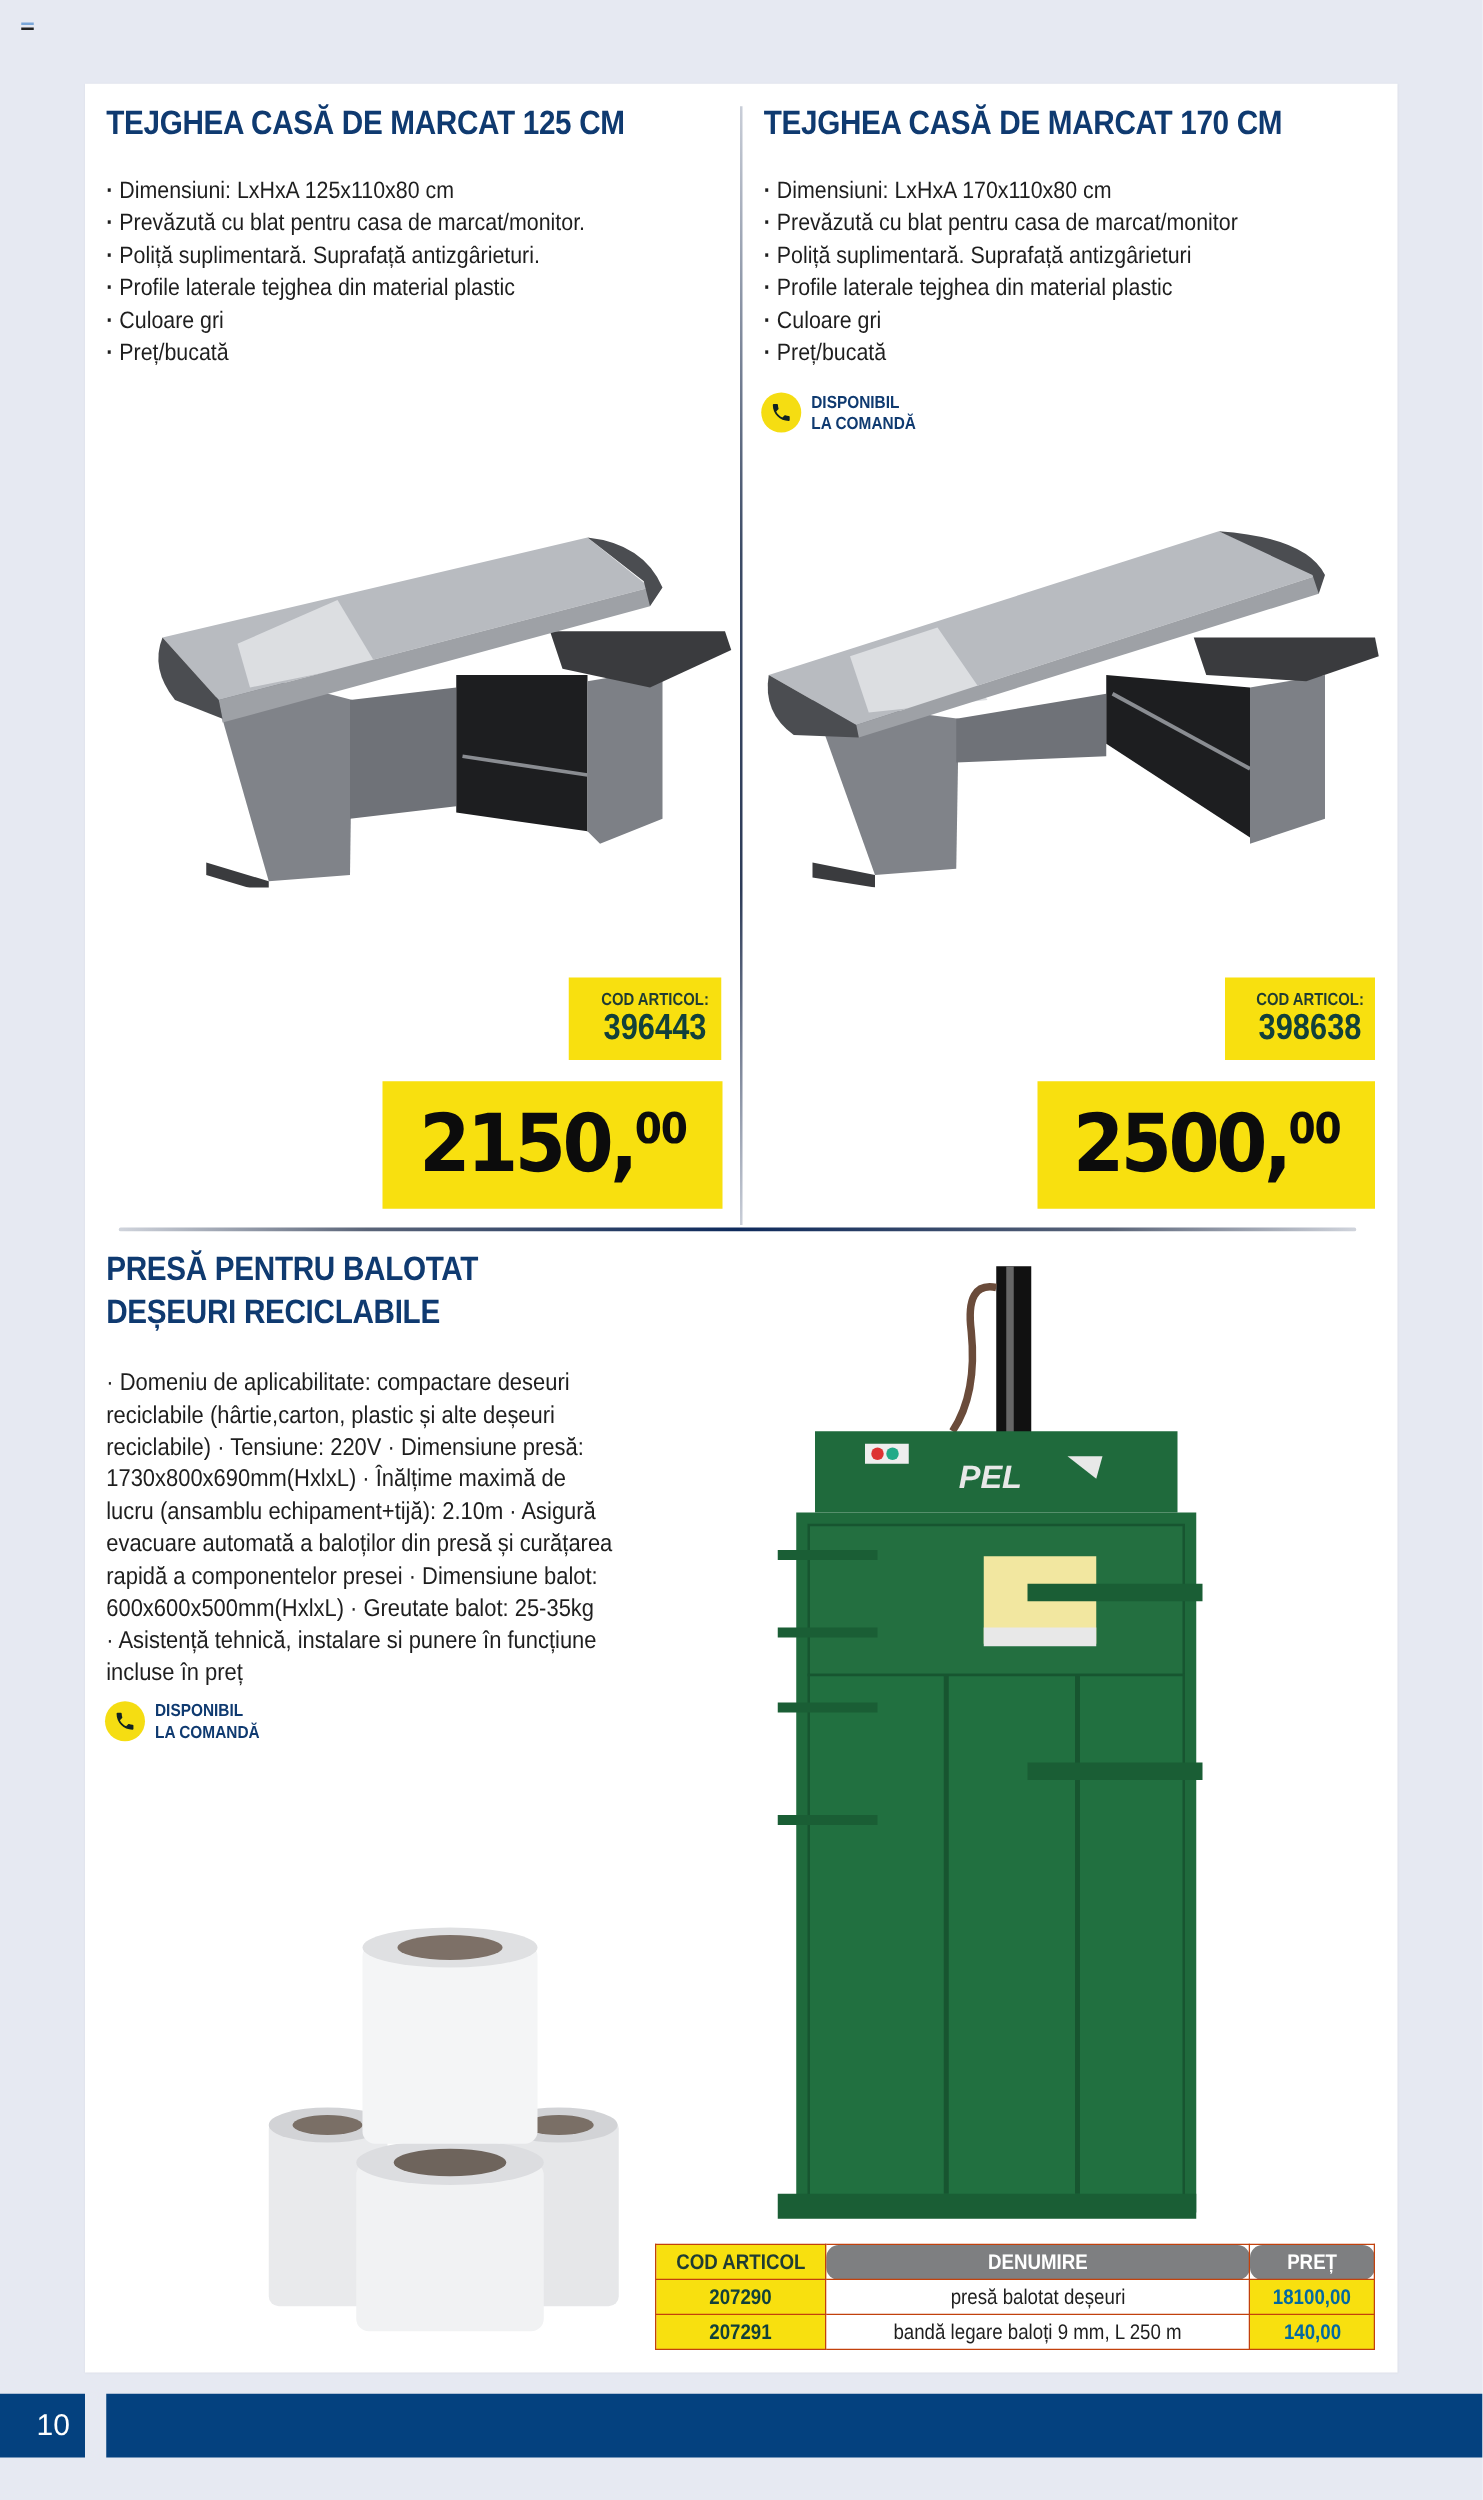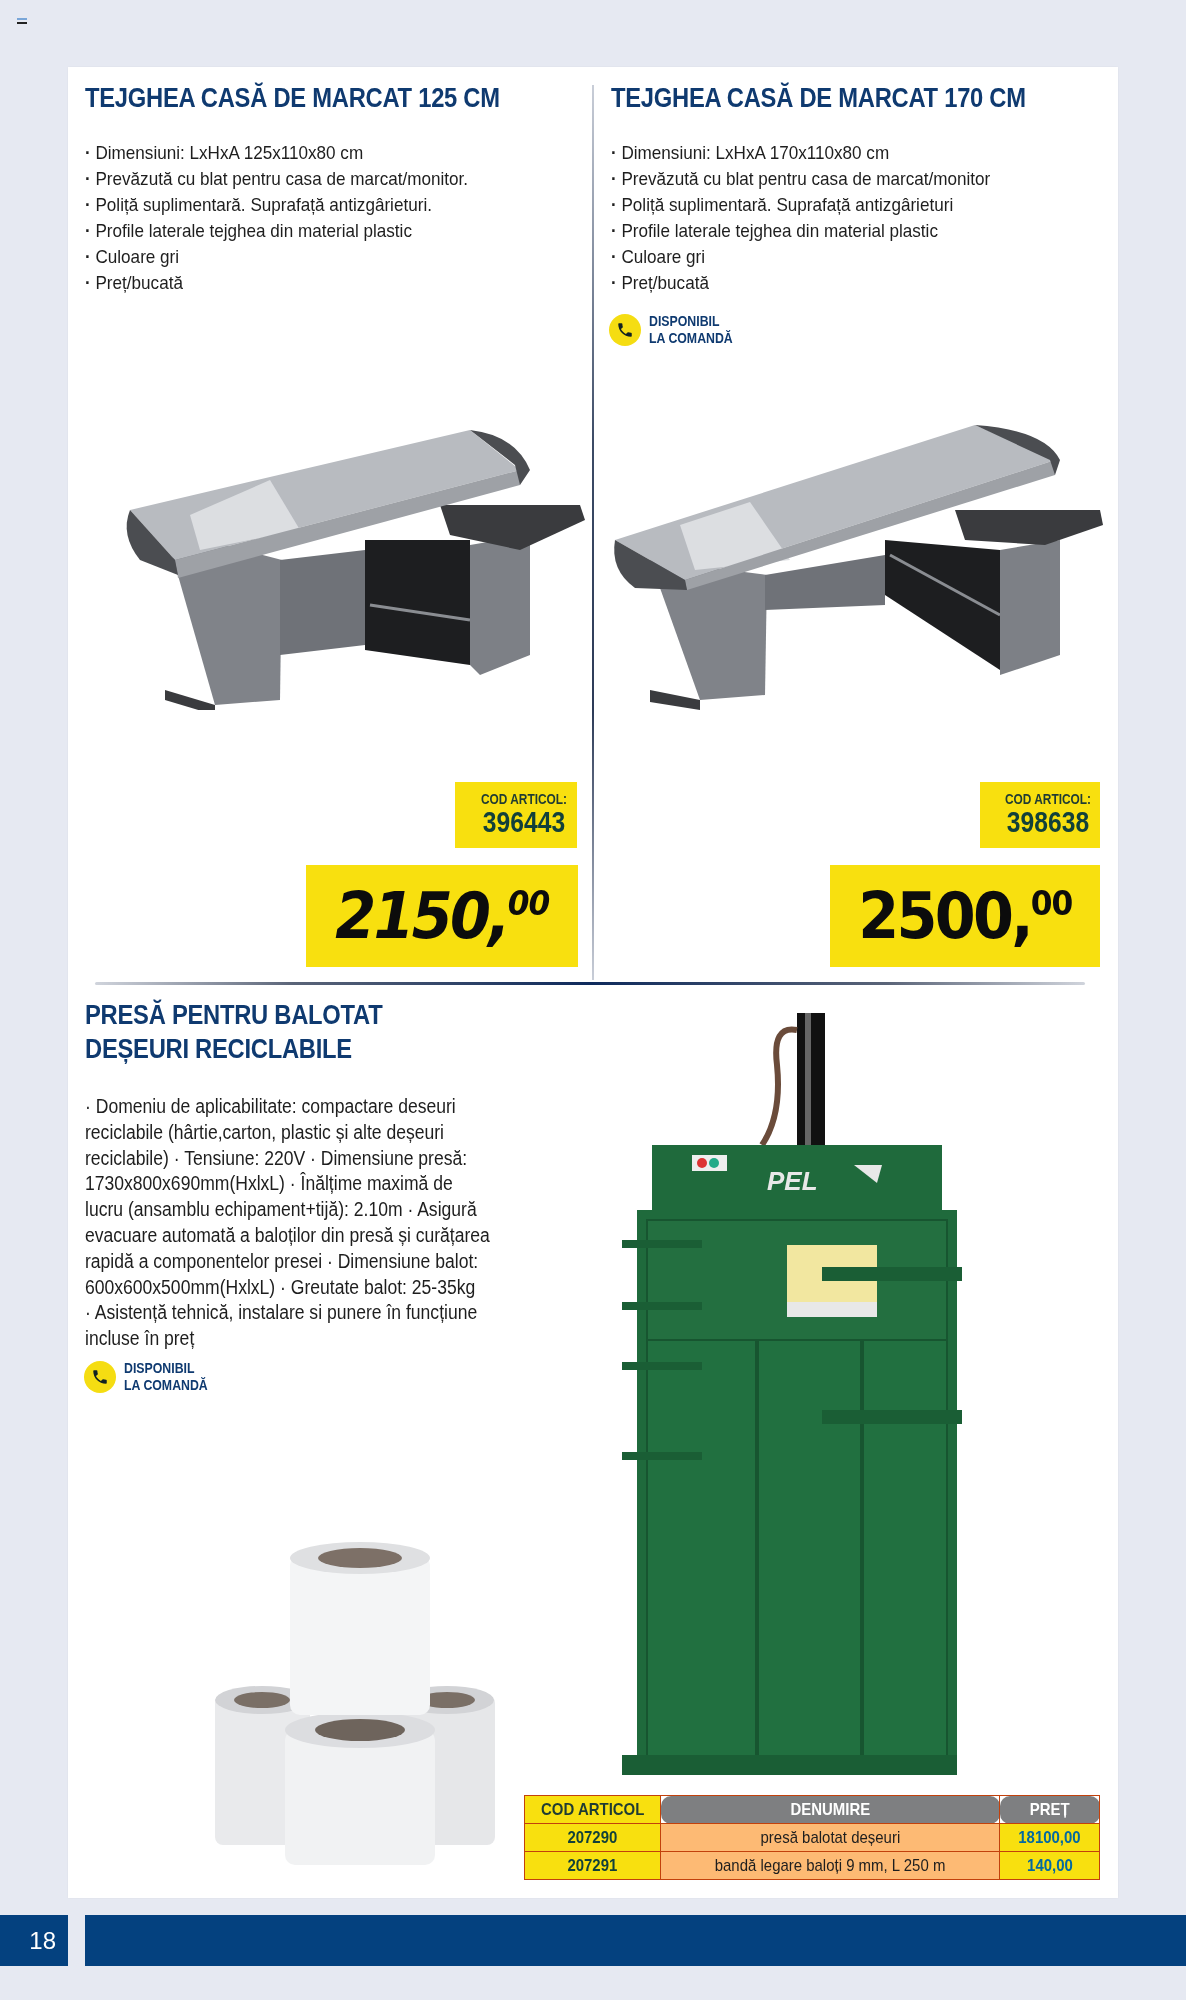--- a/index.html
+++ b/index.html
@@ -39,21 +39,21 @@
 
   .img-wrap { position: absolute; }
 
   .tbl { position: absolute; left: 524px; top: 1795px; width: 576px; border-collapse: collapse; font-size: 17px; }
   .tbl td, .tbl th { border: 1px solid #c2410c; height: 28px; text-align: center; padding: 0 4px; white-space: nowrap; }
   .tbl .yellow { background: #f8e00f; }
   .tbl .grey { background: #7e7f81; color: #fff; font-weight: 700; border-radius: 10px; }
   .tbl th.yellow { color: #1f3b33; font-weight: 700; }
   .tbl .code { font-weight: 700; color: #12403a; }
   .tbl .pr { font-weight: 700; color: #0369a1; margin-left: 43px; }
-  .tbl .name { color: #1e1e1e; background: #fdba74; }
+  .tbl .name { color: #1e1e1e; background: #ffffff; }
   .tbl .cell-inner { display: inline-block; transform: scaleX(0.88); }
 
   .footer-num { position: absolute; left: 0; top: 1915px; width: 68px; height: 51px; background: #04417f; color: #fff; font-size: 24px; display: flex; align-items: center; justify-content: flex-end; padding-right: 12px; }
   .footer-bar { position: absolute; left: 85px; top: 1915px; width: 1101px; height: 51px; background: #04417f; }
 </style>
 </head>
 <body>
 
 <div class="menu-icon">
     <span></span>
@@ -87,21 +87,21 @@
     <path d="M350,20 Q395,25 410,60 L400,75 L395,55 Z" fill="#4b4d51"></path>
     <polygon points="45,280 95,295 95,305 45,290" fill="#3a3b3e"></polygon>
   </svg>
 </div>
 
 <div class="cod-box" style="left:455px; top:782px; width:122px; height:66px;">
   <div class="lbl">COD ARTICOL:</div>
   <div class="num">396443</div>
 </div>
 
-<div class="price-box" style="left:306px; top:865px; width:272px; height:102px;font-style:italic;">
+<div class="price-box" style="left:306px; top:865px; width:272px; height:102px;">
   <div class="big">
     <span class="int">2150</span>
       <span class="comma">,</span>
       <span class="dec">00</span>
   </div>
 </div>
 
 <div class="vdivider"></div>
 
 <div class="title" style="left:611px; top:81px;">TEJGHEA CASĂ DE MARCAT 170 CM</div>
@@ -246,14 +246,14 @@
     <td class="yellow pr"><span class="cell-inner">18100,00</span></td>
   </tr>
   <tr>
     <td class="yellow code"><span class="cell-inner">207291</span></td>
     <td class="name"><span class="cell-inner">bandă legare baloți 9 mm, L 250 m</span></td>
     <td class="yellow pr"><span class="cell-inner">140,00</span></td>
   </tr>
 </tbody>
   </table>
 
-<div class="footer-num">18</div>
+<div class="footer-num">10</div>
 <div class="footer-bar"></div>
 
 </body></html>

